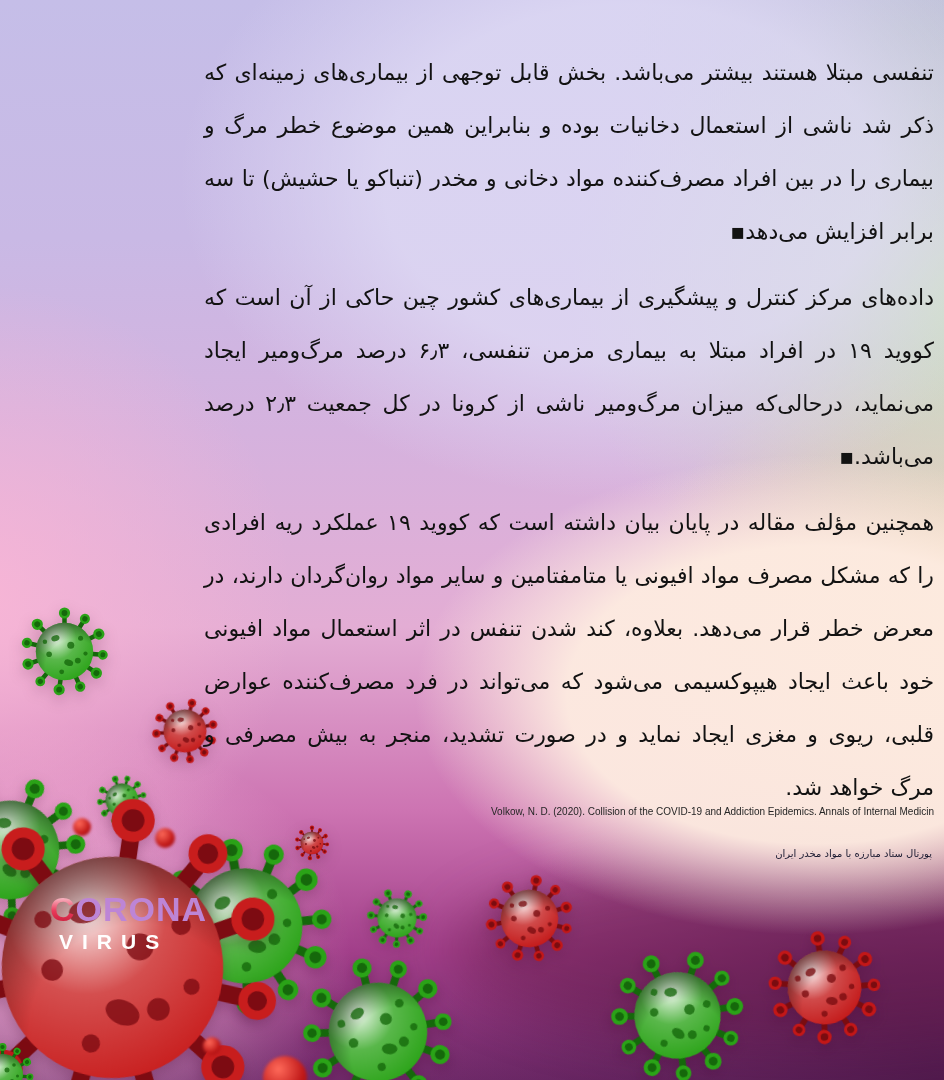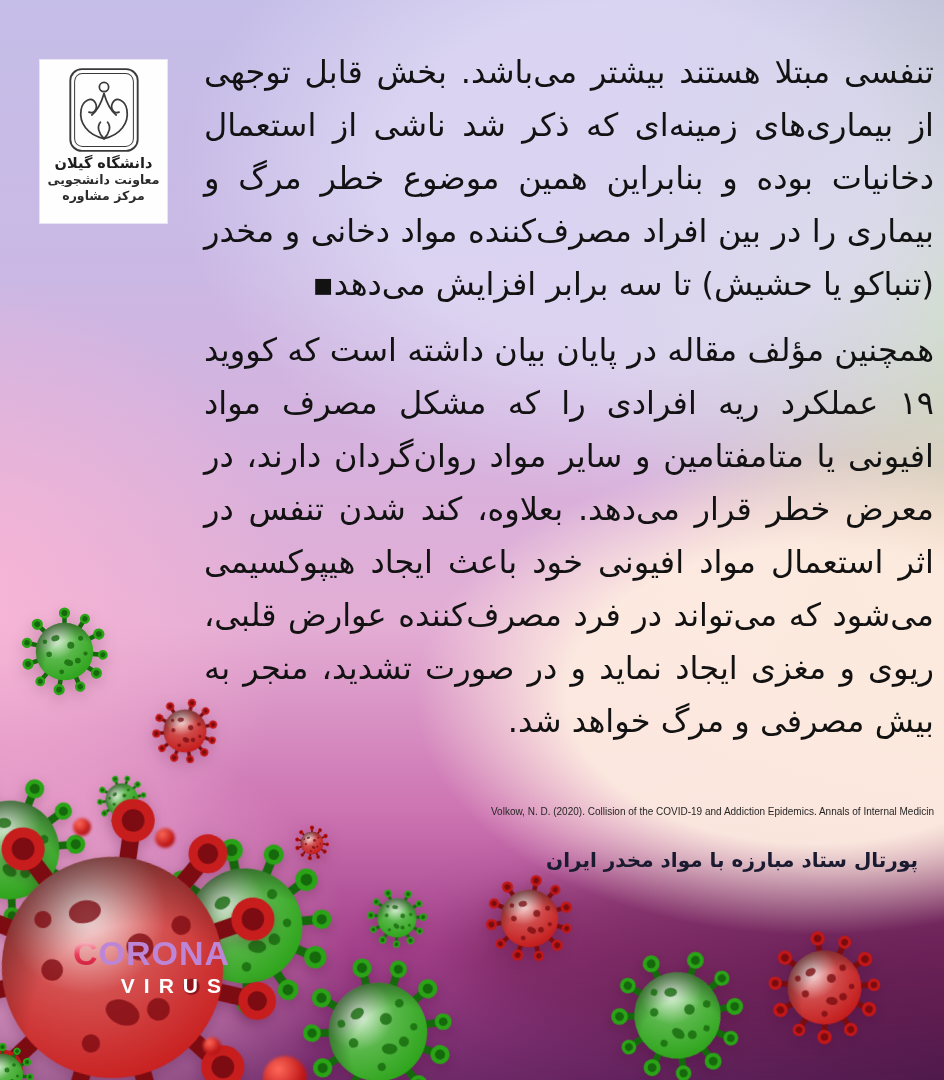--- a/index.html
+++ b/index.html
@@ -25,40 +25,40 @@
 
   
   .logo{position:absolute;left:40px;top:60px;width:127px;height:163px;background:#fefefe;
     box-shadow:0 0 0 1px rgba(255,255,255,.6);display:flex;flex-direction:column;align-items:center;}
   .logo svg{margin-top:7px;}
   .logo .l1{font-size:14.5px;font-weight:bold;color:#1d1d1d;margin-top:2px;}
   .logo .l2,.logo .l3{font-size:12.5px;font-weight:bold;color:#2b2b2b;margin-top:1px;}
 
   
   .bodytext{position:absolute;right:10px;left:204px;top:46px;direction:rtl;
-    color:#121212;font-size:32px;line-height:53px;text-align:justify;}
+    color:#121212;font-size:22px;line-height:53px;text-align:justify;}
   .bodytext p{margin:0 0 13px 0;}
 
   
   .citation{position:absolute;right:10px;top:806px;width:640px;text-align:right;direction:ltr;
     font-family:"Liberation Sans",sans-serif;font-size:10px;color:#262626;}
-  .source{position:absolute;right:12px;top:848px;width:400px;text-align:center;direction:rtl;
-    font-size:20px;font-weight:bold;color:#1a1a30;}
+  .source{position:absolute;right:12px;top:848px;width:400px;text-align:right;direction:rtl;
+    font-size:10px;font-weight:normal;color:#1a1a30;}
 
   
   .virus{position:absolute;filter:drop-shadow(0 5px 7px rgba(60,0,40,.25));}
   .virus.green{--vm:#2aa317;--vd:#15680b;}
   .virus.red{--vm:#c31717;--vd:#7a0c10;}
   .virus.bigred{--vm:#c81d1d;--vd:#7d0b12;}
   .blob{position:absolute;border-radius:50%;
     background:radial-gradient(circle at 35% 30%, #ff6a5a, #c01818 60%, #8e0f12);
     filter:blur(1.5px);}
 
   
-  .wordmark{position:absolute;left:50px;top:934px;width:180px;text-align:right;z-index:6;}
+  .wordmark{position:absolute;left:50px;top:890px;width:180px;text-align:left;z-index:6;}
   .wordmark .big{font-size:34px;font-weight:800;letter-spacing:1px;line-height:38px;
     font-family:"Liberation Sans",sans-serif;}
   .wordmark .big .c{background:linear-gradient(180deg,#ffe6ec 8%,#e93a5a 55%,#c01230 100%);
     -webkit-background-clip:text;background-clip:text;color:transparent;}
   .wordmark .big .rest{color:#bd85d6;}
   .wordmark .sub{font-size:21px;font-weight:600;letter-spacing:9px;color:#ffffff;
     margin-top:2px;padding-left:9px;font-family:"Liberation Sans",sans-serif;}
 </style>
 </head>
 <body>
@@ -197,41 +197,24 @@
   <svg class="virus red" style="left:484px;top:873px;width:91px;height:91px;transform:rotate(10deg)">
       <use href="#virusSym"></use>
     </svg>
   <svg class="virus green" style="left:609px;top:947px;width:137px;height:137px;transform:rotate(18deg)">
       <use href="#virusSym"></use>
     </svg>
   <svg class="virus red" style="left:766px;top:929px;width:117px;height:117px;transform:rotate(-8deg)">
       <use href="#virusSym"></use>
     </svg>
 
-  <div class="logo">
-    <svg width="72" height="86" viewBox="0 0 100 120">
-      <g fill="none" stroke="#3a3a3a" stroke-width="2.4" stroke-linecap="round">
-        <rect x="3" y="3" width="94" height="114" rx="16" stroke-width="2.6"></rect>
-        <rect x="9" y="9" width="82" height="102" rx="11" stroke-width="1.4"></rect>
-        <circle cx="50" cy="28" r="6.5"></circle>
-        <path d="M50 37 C45 55 39 62 33 67"></path>
-        <path d="M50 37 C55 55 61 62 67 67"></path>
-        <path d="M50 100 C27 95 15 78 18 60 C20 46 33 41 38 50 C42 58 36 66 29 63"></path>
-        <path d="M50 100 C73 95 85 78 82 60 C80 46 67 41 62 50 C58 58 64 66 71 63"></path>
-        <path d="M50 100 C42 92 40 83 45 77"></path>
-        <path d="M50 100 C58 92 60 83 55 77"></path>
-      </g>
-    </svg>
-    <div class="l1">دانشگاه گیلان</div>
-    <div class="l2">معاونت دانشجویی</div>
-    <div class="l3">مرکز مشاوره</div>
-  </div>
 
   <div class="bodytext">
     <p>تنفسی مبتلا هستند بیشتر می‌باشد. بخش قابل توجهی از بیماری‌های زمینه‌ای که ذکر شد ناشی از استعمال دخانیات بوده و بنابراین همین موضوع خطر مرگ و بیماری را در بین افراد مصرف‌کننده مواد دخانی و مخدر (تنباکو یا حشیش) تا سه برابر افزایش می‌دهد▪</p>
+    <p>داده‌های مرکز کنترل و پیشگیری از بیماری‌های کشور چین حاکی از آن است که کووید ۱۹ در افراد مبتلا به بیماری مزمن تنفسی، ۶٫۳ درصد مرگ‌ومیر ایجاد می‌نماید، درحالی‌که میزان مرگ‌ومیر ناشی از کرونا در کل جمعیت ۲٫۳ درصد می‌باشد.▪</p>
     <p>همچنین مؤلف مقاله در پایان بیان داشته است که کووید ۱۹ عملکرد ریه افرادی را که مشکل مصرف مواد افیونی یا متامفتامین و سایر مواد روان‌گردان دارند، در معرض خطر قرار می‌دهد. بعلاوه، کند شدن تنفس در اثر استعمال مواد افیونی خود باعث ایجاد هیپوکسیمی می‌شود که می‌تواند در فرد مصرف‌کننده عوارض قلبی، ریوی و مغزی ایجاد نماید و در صورت تشدید، منجر به بیش مصرفی و مرگ خواهد شد.</p>
   </div>
 
   <div class="citation">Volkow, N. D. (2020). Collision of the COVID-19 and Addiction Epidemics. Annals of Internal Medicin</div>
   <div class="source">پورتال ستاد مبارزه با مواد مخدر ایران</div>
 
   <div class="wordmark">
     <div class="big"><span class="c">C</span><span class="rest">ORONA</span></div>
     <div class="sub">VIRUS</div>
   </div>

